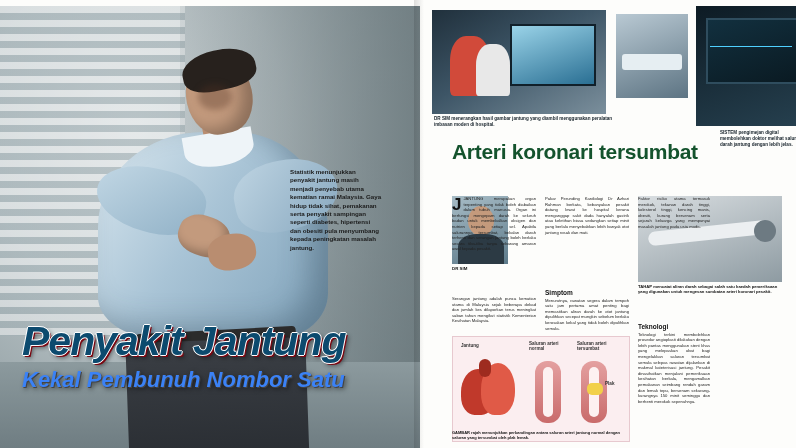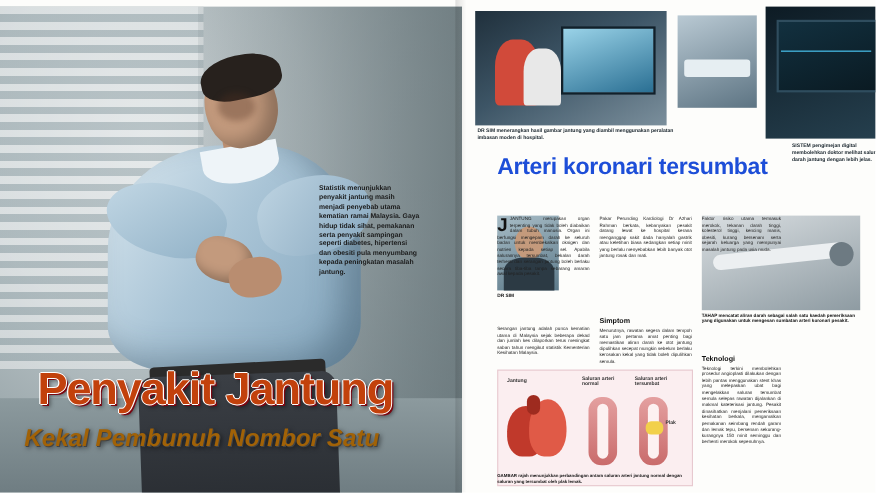--- a/index.html
+++ b/index.html
@@ -48,51 +48,51 @@
   .m-belt{position:absolute;left:78px;top:282px;width:160px;height:16px;background:#2b2b2b;border-radius:4px;transform:rotate(-3deg);}
   .m-trousers{position:absolute;left:70px;top:292px;width:180px;height:156px;background:linear-gradient(to bottom,#3b3f45,#24282d);border-radius:14px 14px 0 0;transform:rotate(-2deg);}
 
   
   .stat-box{position:absolute;left:290px;top:168px;width:92px;color:#1b1b1b;}
   .stat-box p{margin:0;font-size:6.2px;line-height:8.4px;font-weight:700;}
 
   
   .title-wrap{position:absolute;left:22px;top:320px;width:380px;}
   .main-title{
-    font-family:"Liberation Sans",sans-serif;font-weight:700;
-    font-size:41px;line-height:42px;letter-spacing:-1px;color:#c2410c;
+    font-family:"Liberation Sans",sans-serif;font-weight:700;font-style:italic;
+    font-size:41px;line-height:42px;letter-spacing:-1px;color:#0c4a6e;
     text-shadow:
       -1px 0 #fff, 0 -1px #fff, 1px 0 #fff, 0 1px #fff,
       2px 2px 0 #7a0610, 3px 3px 4px rgba(0,0,0,.45);
-    margin:12px;
+    margin:0;
   }
   .sub-title{
     margin:6px 0 0 0;font-weight:700;font-style:italic;font-size:22px;line-height:24px;
-    color:#a16207;text-shadow:1px 1px 0 #444, 2px 2px 5px rgba(0,0,0,.6);
+    color:#3b82f6;text-shadow:1px 1px 0 #444, 2px 2px 5px rgba(0,0,0,.6);
   }
 
   
   .strip{position:absolute;left:420px;top:4px;width:376px;height:130px;}
   .ph{position:absolute;overflow:hidden;background:#1d2b36;}
   .ph1{left:12px;top:6px;width:174px;height:104px;
        background:linear-gradient(150deg,#20303c 0%,#3d5566 45%,#7b8f9c 100%);}
   .ph1 .scr{position:absolute;left:78px;top:14px;width:82px;height:58px;background:linear-gradient(160deg,#9ad3e8,#2a6f93);border:2px solid #11202a;}
   .ph1 .pers{position:absolute;left:18px;top:26px;width:40px;height:60px;background:#d14a3a;border-radius:40% 40% 10% 10%;}
   .ph1 .pers2{position:absolute;left:44px;top:34px;width:34px;height:52px;background:#e8e8e8;border-radius:40% 40% 8% 8%;}
   .ph2{left:196px;top:10px;width:72px;height:84px;background:linear-gradient(160deg,#b9c9d3,#5d7483);}
   .ph2 .bed{position:absolute;left:6px;top:40px;width:60px;height:16px;background:#e6eef2;border-radius:3px;}
   .ph3{left:276px;top:2px;width:110px;height:120px;background:linear-gradient(160deg,#0d1b24,#26404f);}
   .ph3 .mon{position:absolute;left:10px;top:12px;width:90px;height:62px;background:linear-gradient(160deg,#12303f,#0a1a22);border:2px solid #2f4d5e;}
   .ph3 .trace{position:absolute;left:14px;top:40px;width:82px;height:1px;background:#4fd0ff;box-shadow:0 -6px 0 -5px #4fd0ff, 0 6px 0 -5px #4fd0ff;}
   .cap{position:absolute;font-size:4.6px;line-height:6px;color:#16222a;font-weight:700;}
   .cap1{left:14px;top:112px;width:186px;}
   .cap3{left:300px;top:126px;width:86px;}
 
   
-  .head1{position:absolute;left:452px;top:140px;font-size:21px;font-weight:700;color:#1d4ed8;letter-spacing:-.3px;}
+  .head1{position:absolute;left:452px;top:140px;font-size:21px;font-weight:700;color:#14532d;letter-spacing:-.3px;}
   .head2{position:absolute;left:452px;top:166px;font-size:17px;font-weight:400;color:#2e2e2e;}
 
   
   .col{position:absolute;font-size:4.2px;line-height:5.6px;color:#222;text-align:justify;}
   .colA{left:452px;top:196px;width:84px;}
   .colB{left:545px;top:196px;width:84px;}
   .colC{left:638px;top:196px;width:72px;}
   .colD{left:638px;top:320px;width:72px;}
   .colC2{left:452px;top:296px;width:84px;}
   .colB2{left:545px;top:286px;width:84px;}

